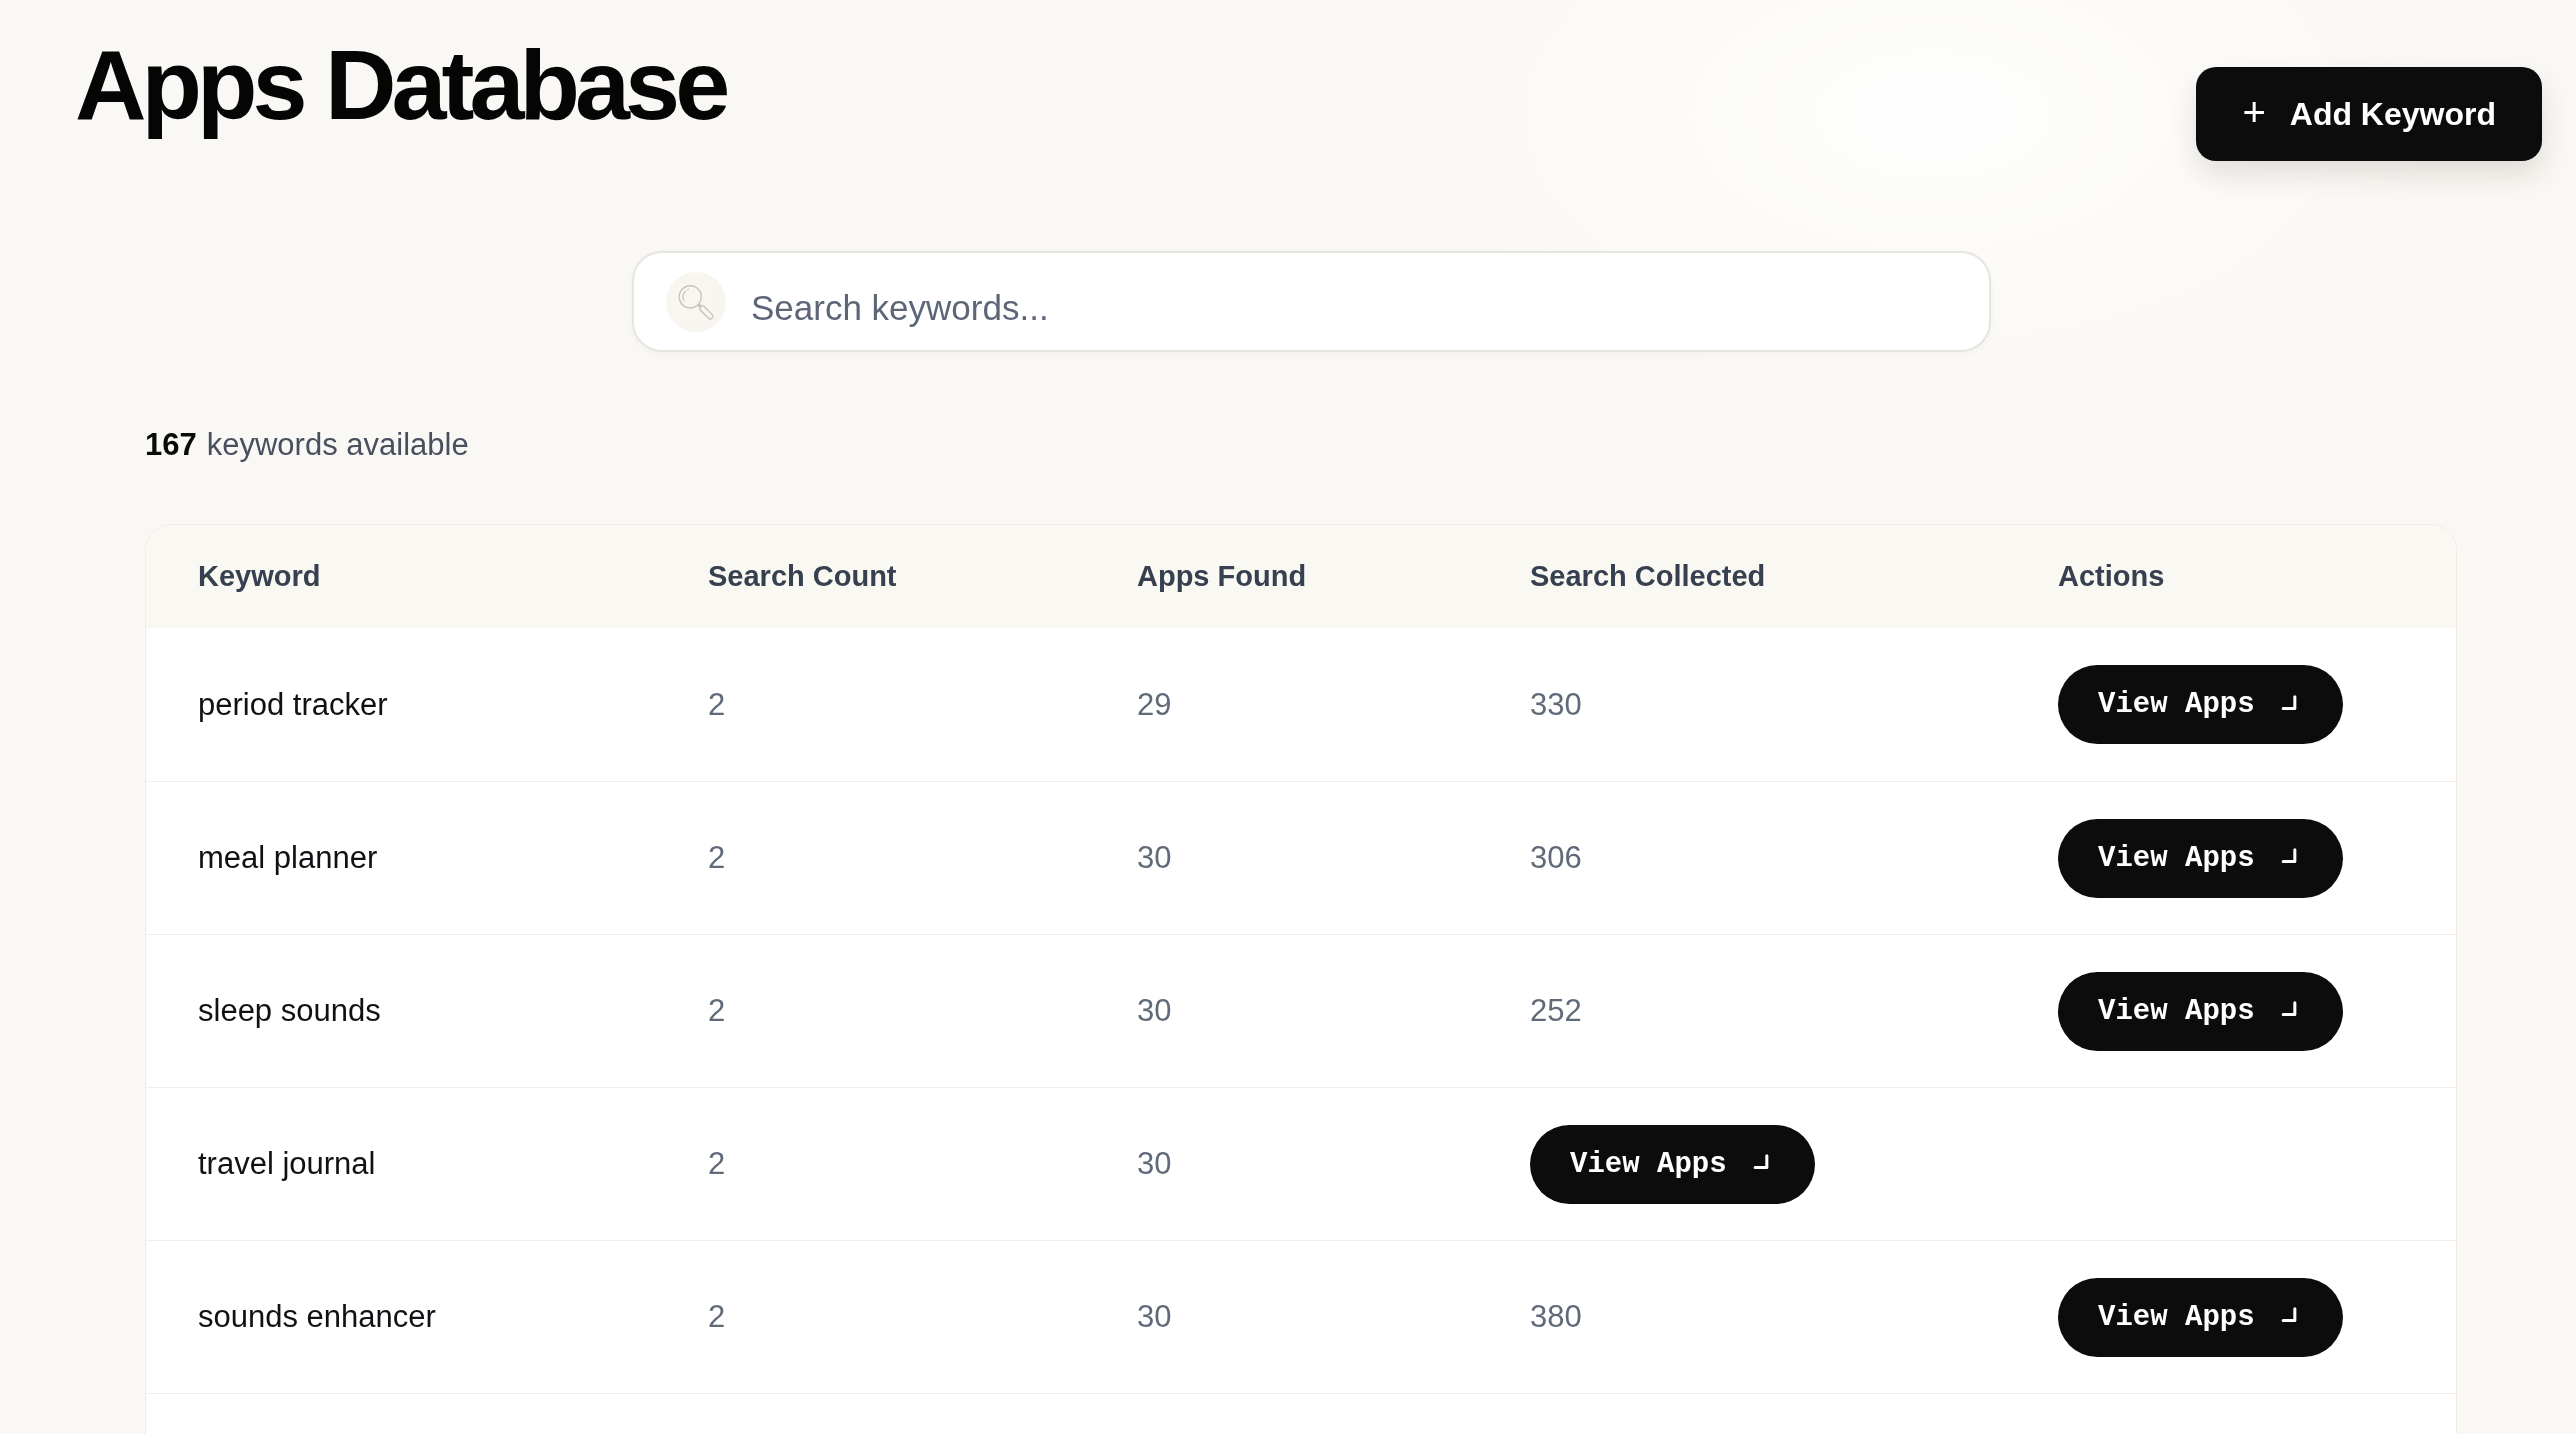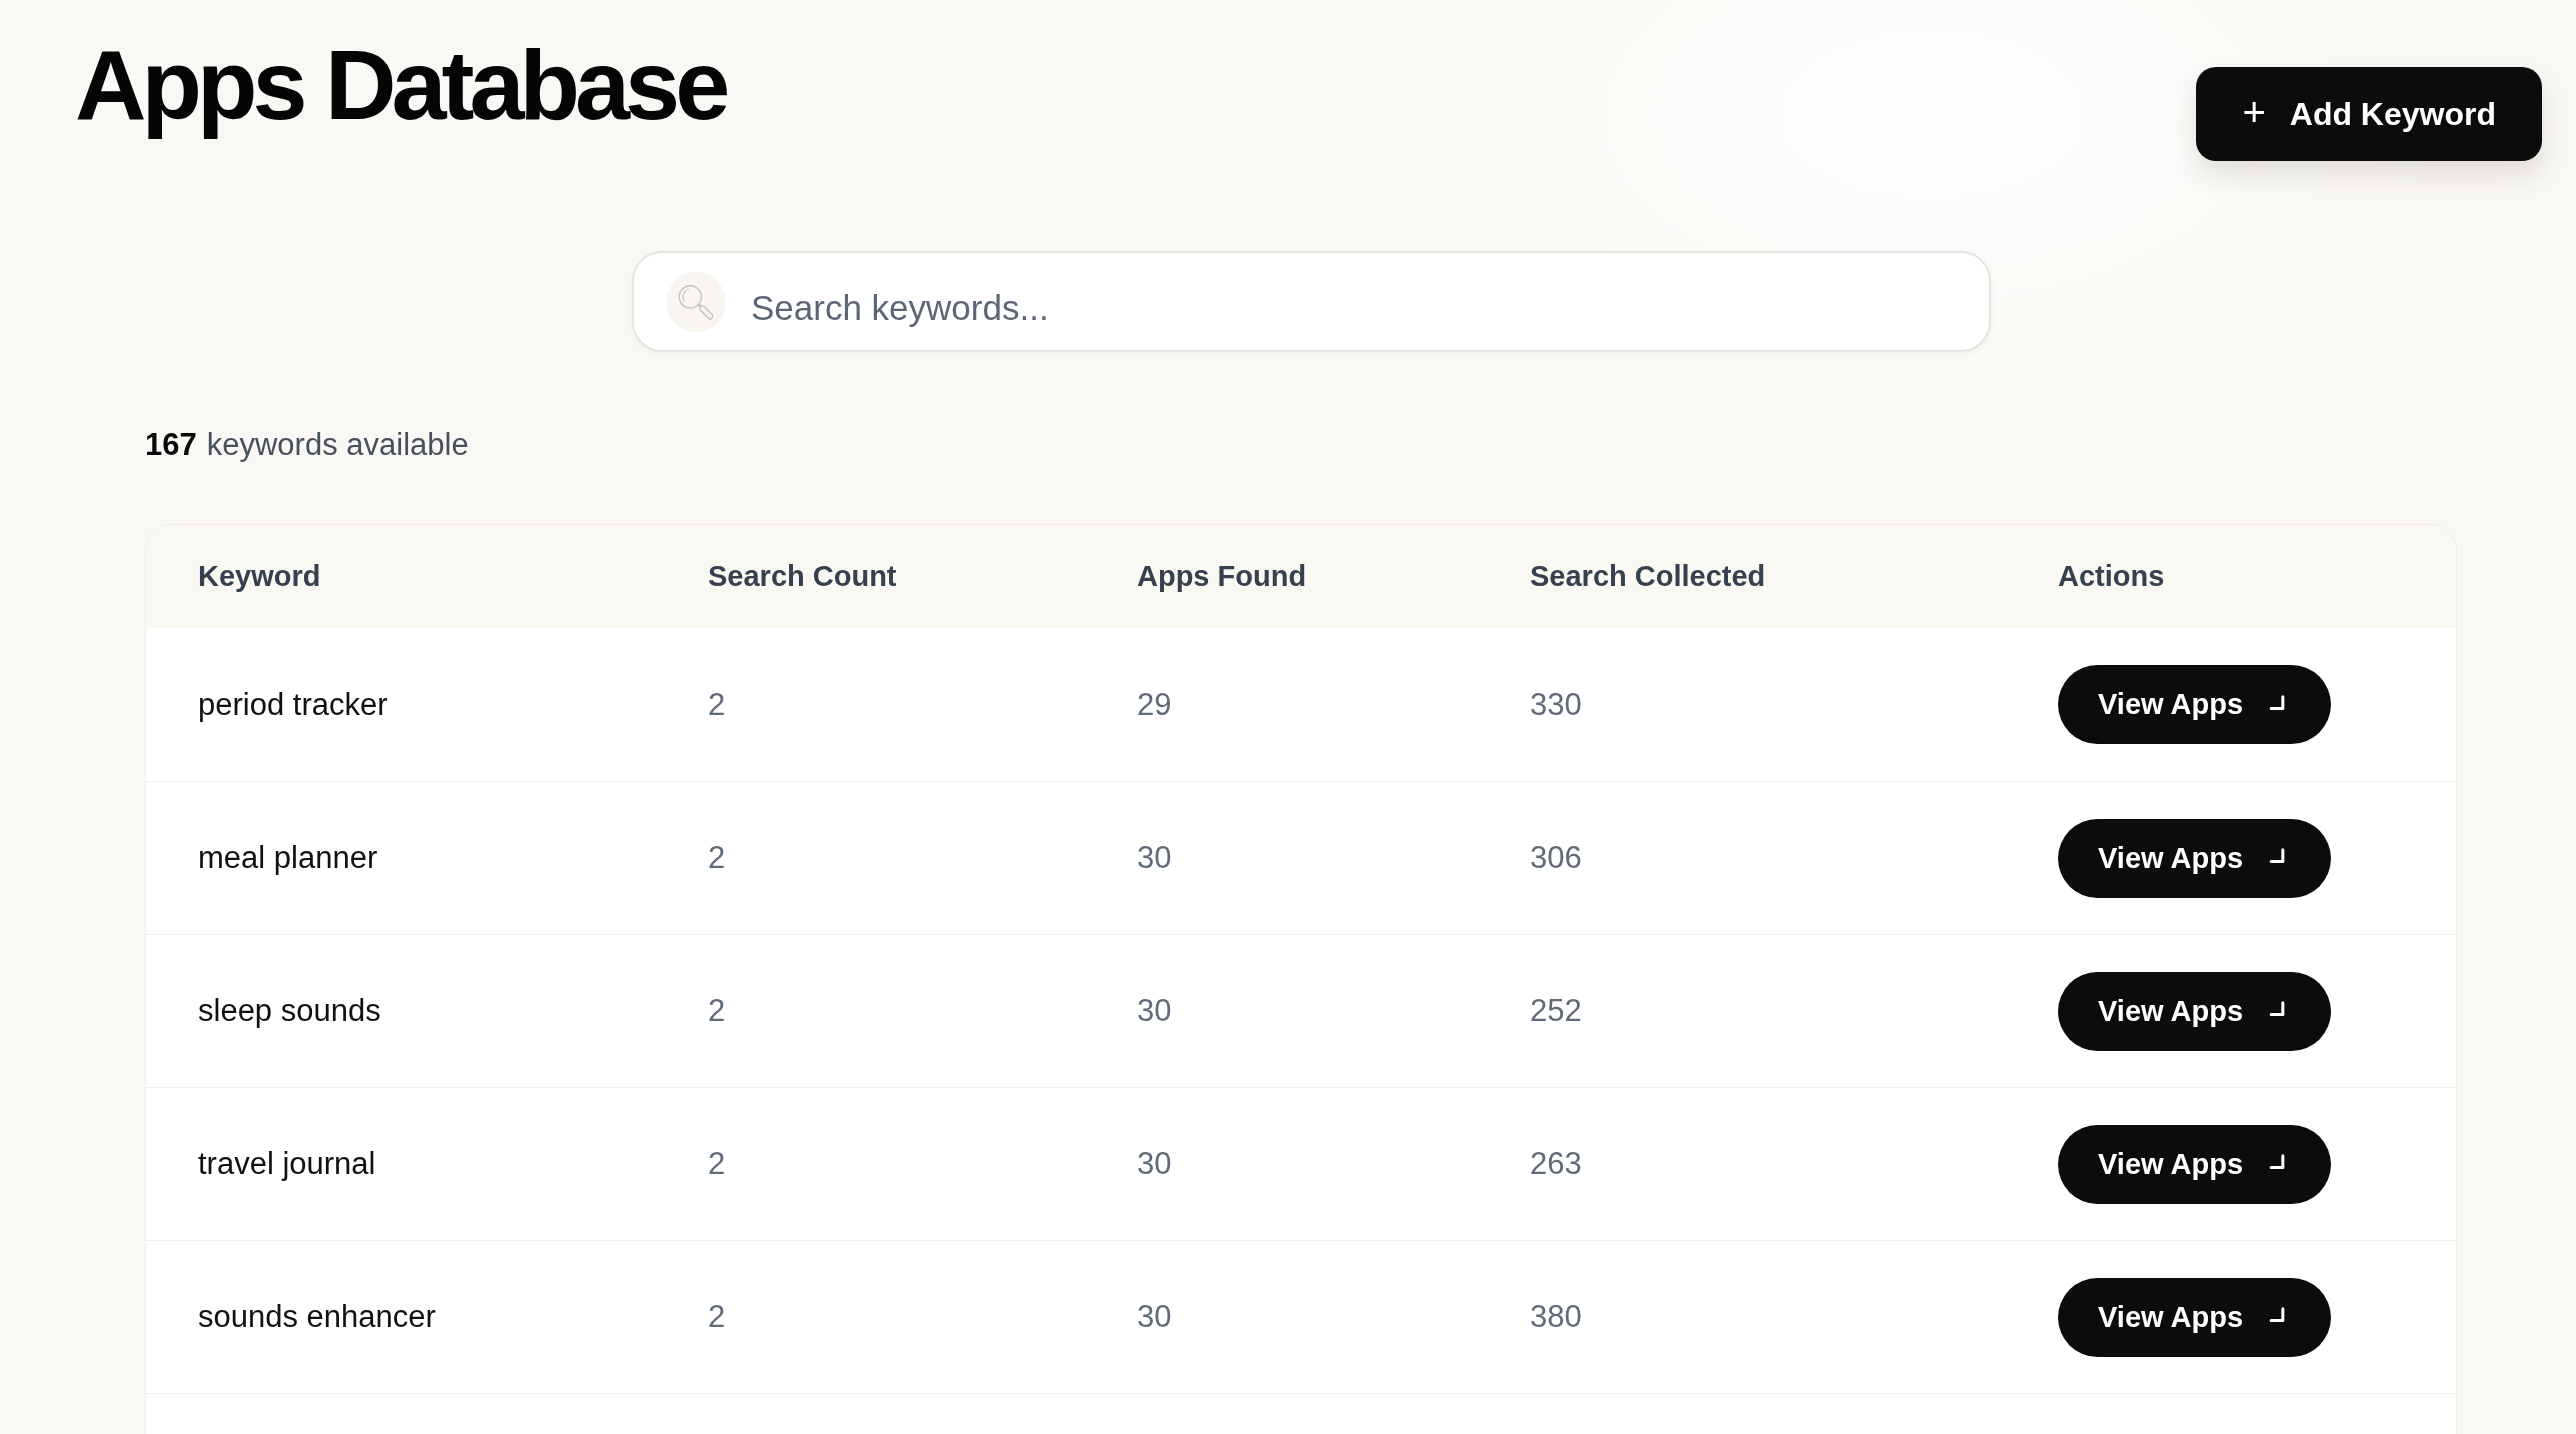--- a/index.html
+++ b/index.html
@@ -98,21 +98,21 @@
   .cell-keyword { font-size:31px; font-weight:500; color:#0f1115; }
   .cell-num { font-size:31px; color:#606a78; }
   .partial-row { border-top:1px solid #f3efe8; height:48px; background:#fff; }
 
   
   .view-btn {
     height:79px; padding:0 40px;
     display:inline-flex; align-items:center; gap:20px;
     background:#0c0c0c; color:#fff;
     border:none; border-radius:44px;
-    font-family:Liberation Sans, sans-serif;
+    font-family:Liberation Mono, monospace;
     font-size:29px; font-weight:bold;
     cursor:pointer;
     justify-self:start;
   }
   .view-btn svg { display:block; }
 </style>
 </head>
 <body>
 
 <h1 class="page-title">Apps Database</h1>
@@ -176,21 +176,20 @@
       <svg width="28" height="28" viewBox="0 0 24 24" fill="none" stroke="#ffffff" stroke-width="2.6" stroke-linecap="round" stroke-linejoin="round">
         <path d="M17 5 v10 H7"></path>
       </svg>
     </button>
   </div>
 
   <div class="trow">
     <div class="cell-keyword">travel journal</div>
     <div class="cell-num">2</div>
     <div class="cell-num">30</div>
-    <div class="cell-num">263</div>
     <button class="view-btn">
       <span>View Apps</span>
       <svg width="28" height="28" viewBox="0 0 24 24" fill="none" stroke="#ffffff" stroke-width="2.6" stroke-linecap="round" stroke-linejoin="round">
         <path d="M17 5 v10 H7"></path>
       </svg>
     </button>
   </div>
 
   <div class="trow">
     <div class="cell-keyword">sounds enhancer</div>

